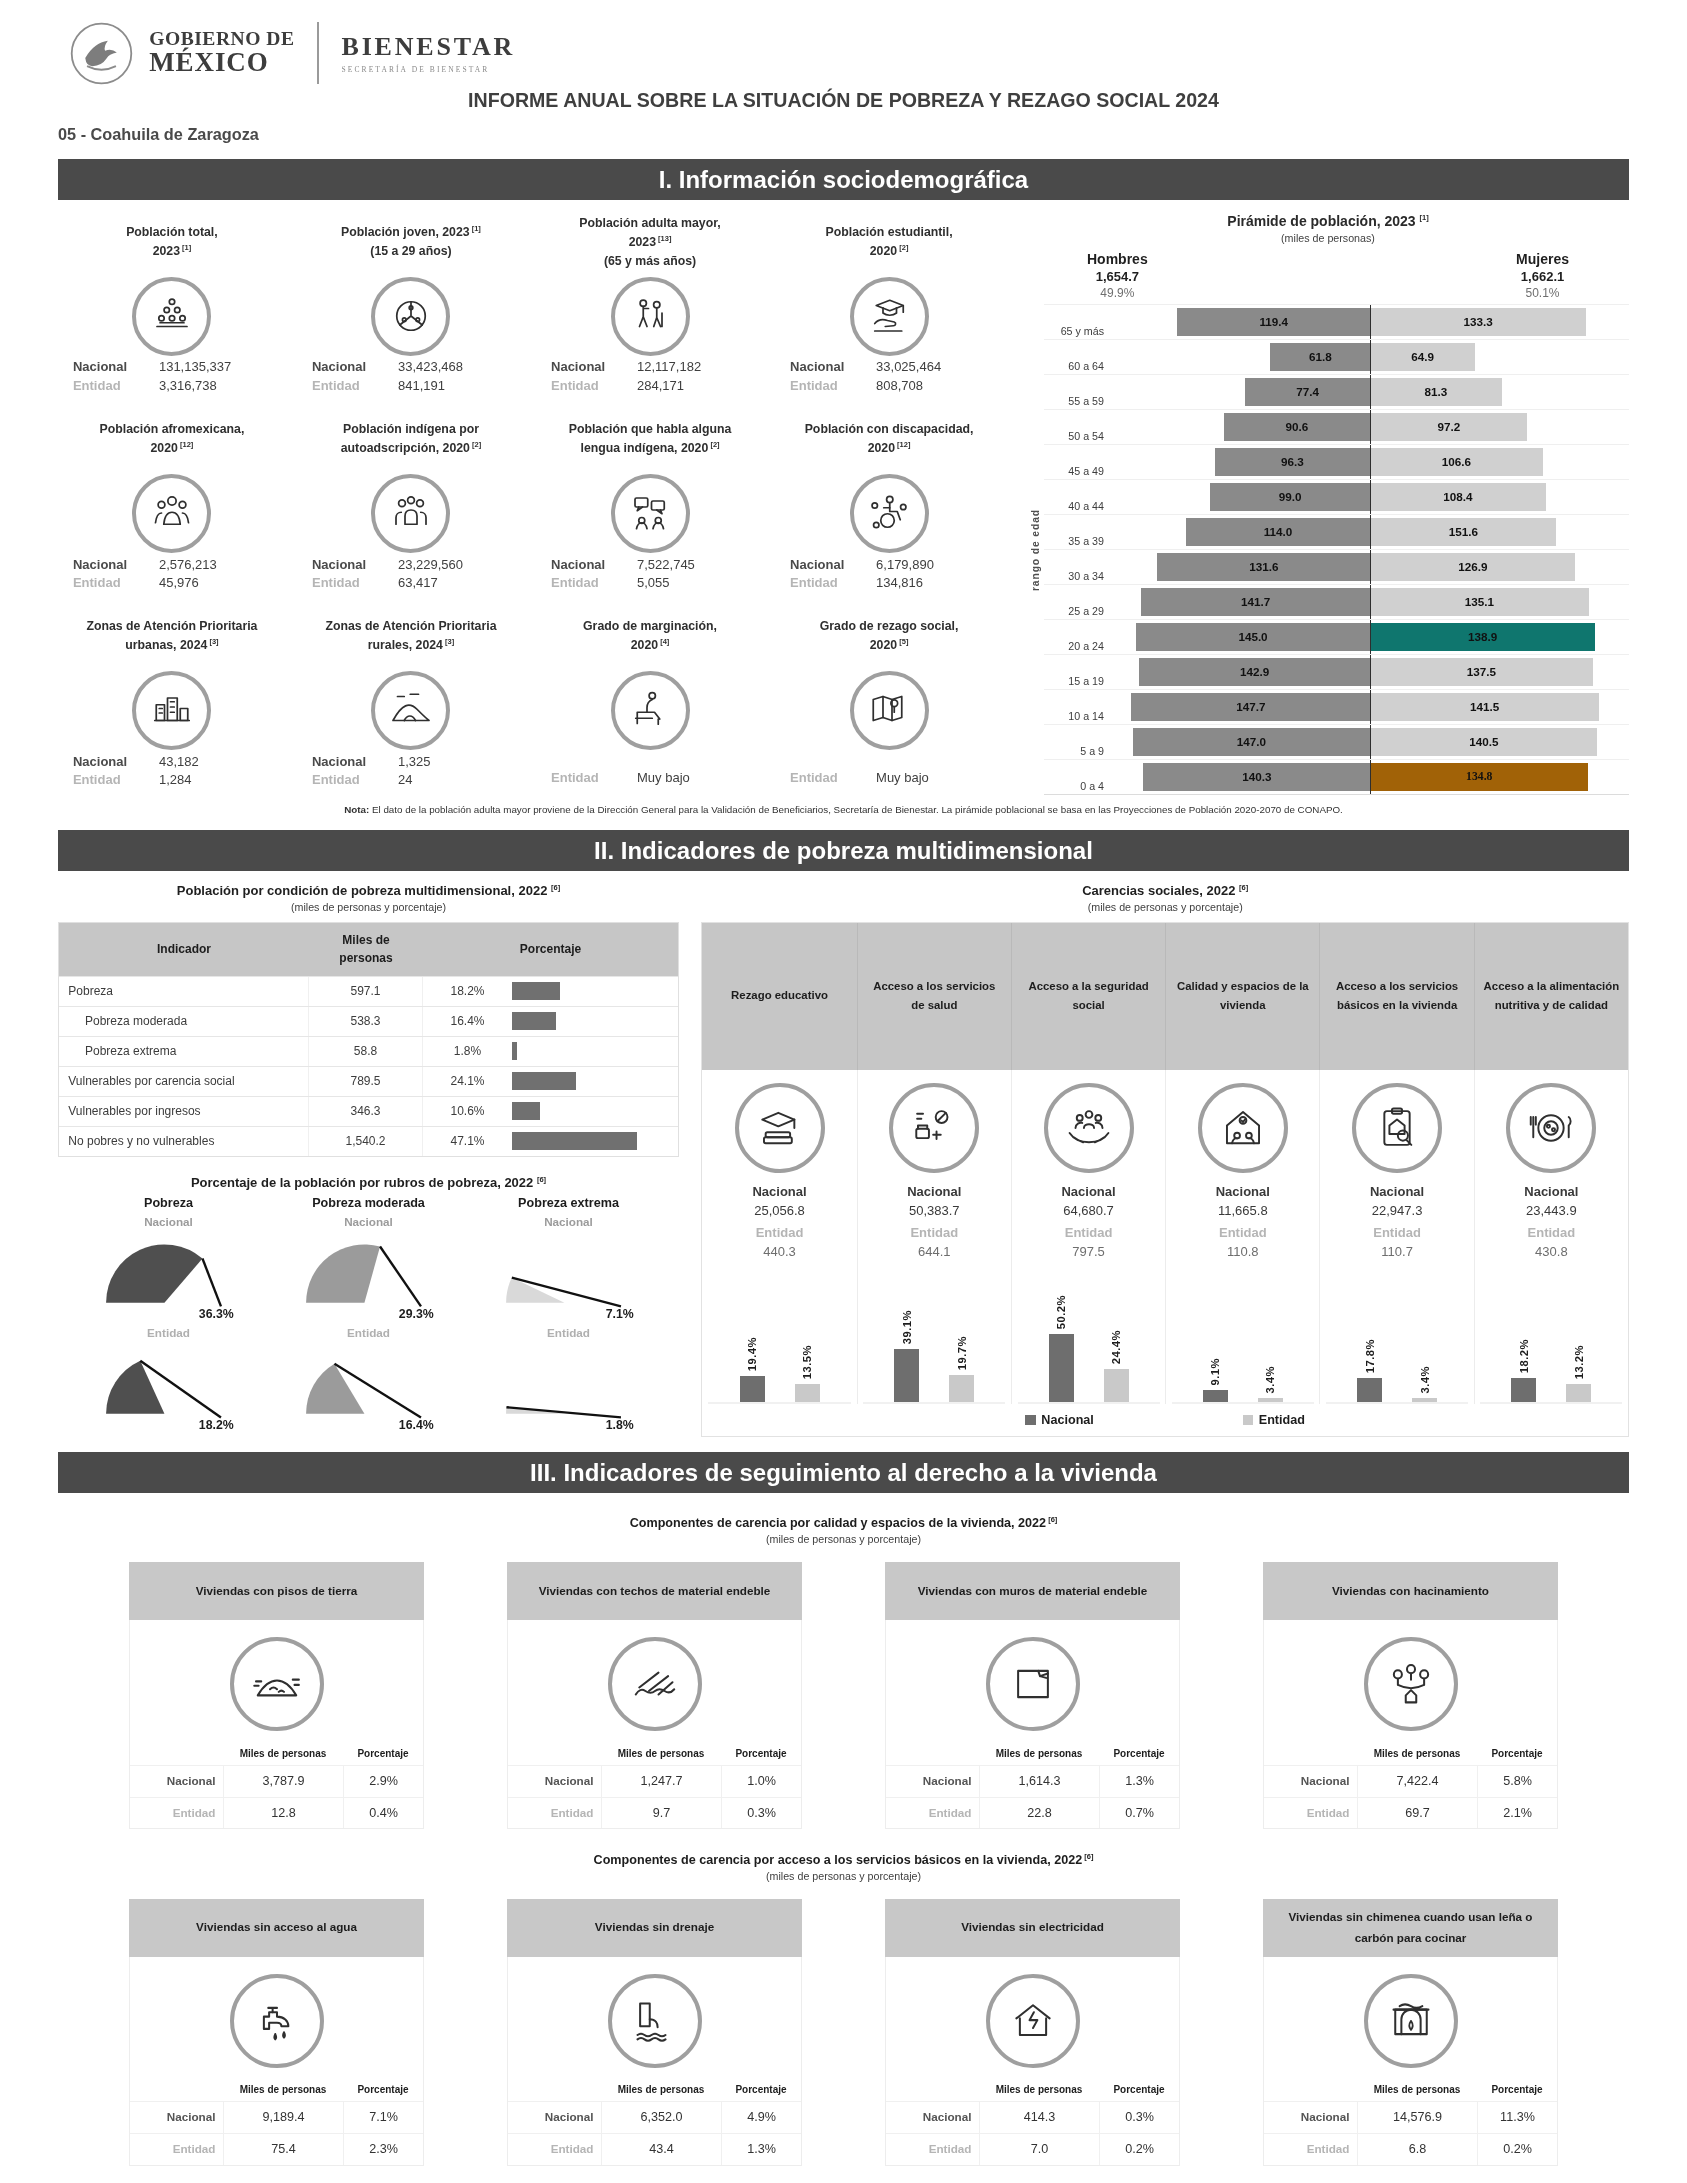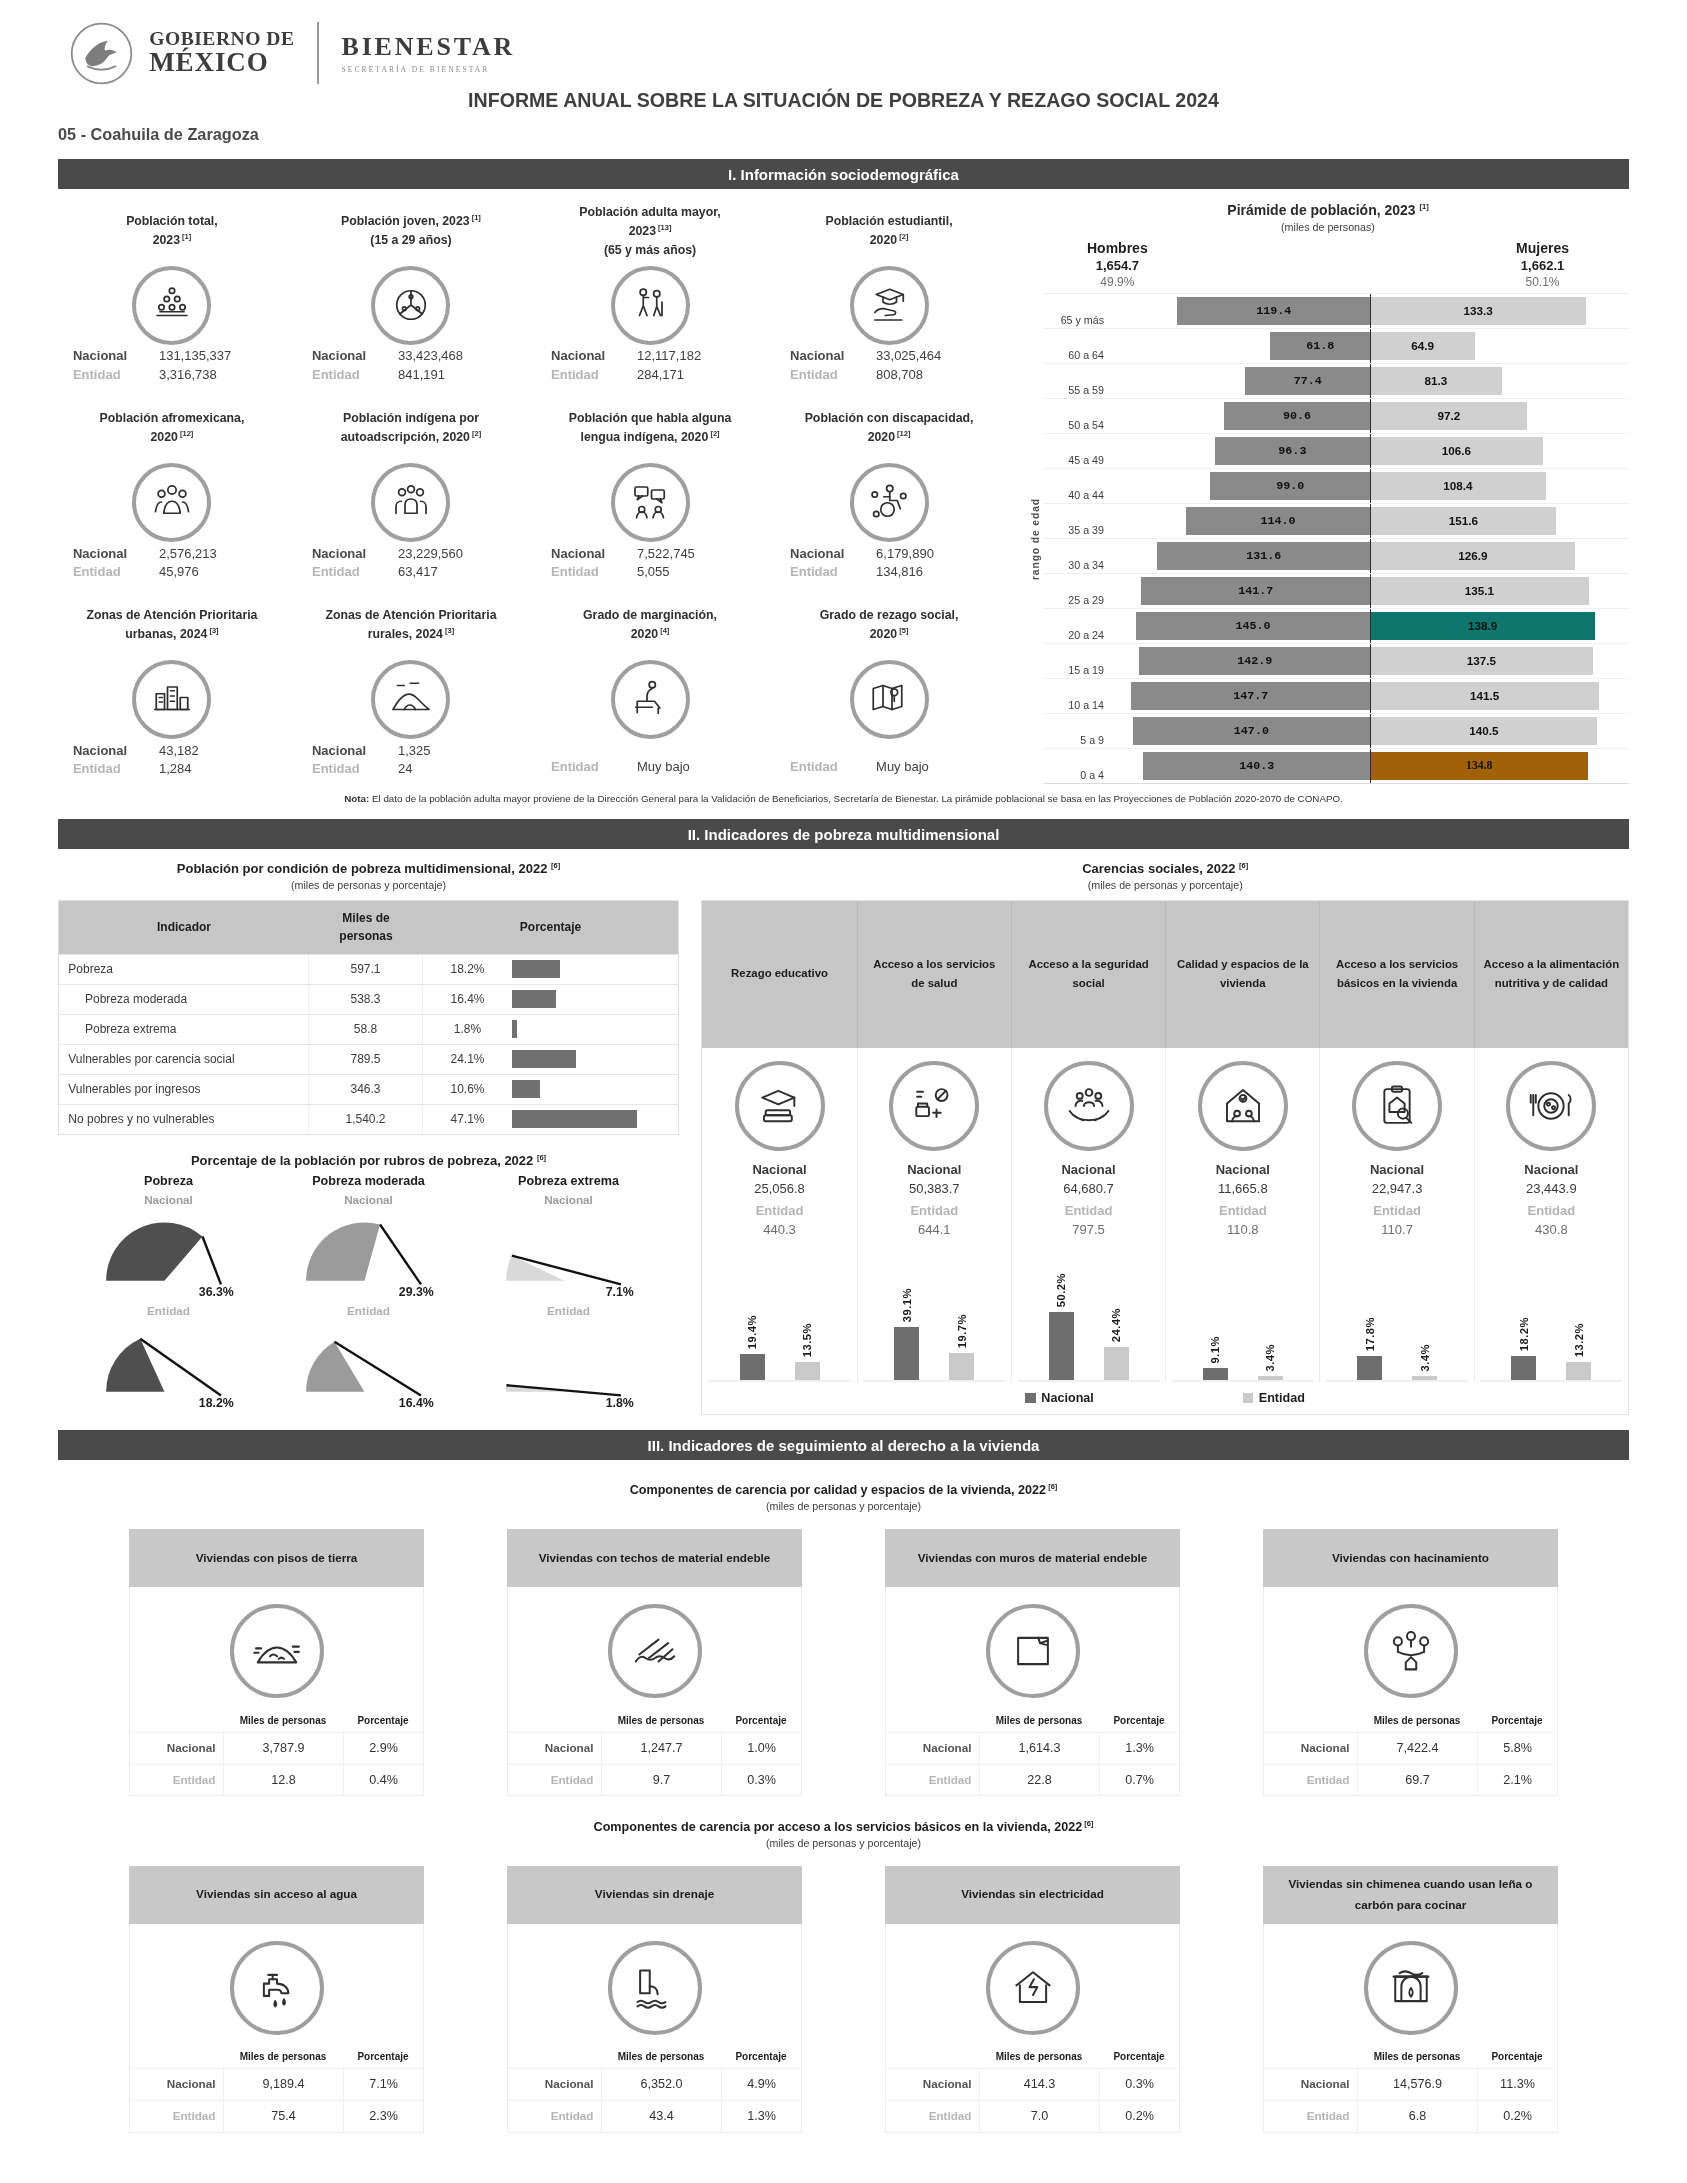--- a/index.html
+++ b/index.html
@@ -14,21 +14,21 @@
   .gob .g1{font-size:19.6px;letter-spacing:0.5px;}
   .gob .g2{font-size:27px;letter-spacing:0.9px;}
   .vline{width:1.9px;height:62px;background:#9a9a9a;margin:0 7.5px;}
   .sec-brand{font-family:"Liberation Serif","DejaVu Serif",serif;color:#3d3d3d;}
   .sec-brand .b1{font-size:26px;letter-spacing:2.8px;font-weight:bold;}
   .sec-brand .b2{font-size:7.5px;letter-spacing:2.1px;color:#8a8a8a;margin-top:2.8px;}
   .doc-title{text-align:center;font-weight:bold;font-size:19.6px;color:#3f3f3f;margin-top:3.7px;}
   .doc-subtitle{text-align:left;font-weight:bold;font-size:16.3px;color:#4a4a4a;margin-top:13px;}
 
   
-  .section-bar{background:#4a4a4a;color:#fff;text-align:center;font-weight:bold;font-size:15px;padding:6.5px 0;margin-top:15px;}
+  .section-bar{background:#4a4a4a;color:#fff;text-align:center;font-weight:bold;font-size:24px;padding:6.5px 0;margin-top:15px;}
 
   
   .s1{display:flex;gap:24px;padding-top:13px;}
   #socio-cards{display:grid;grid-template-columns:repeat(4,1fr);column-gap:11.2px;row-gap:9.3px;width:945px;}
   .stat-card{text-align:center;}
   .stat-title{min-height:58px;display:flex;flex-direction:column;justify-content:center;font-weight:bold;font-size:12.3px;line-height:1.55;color:#2f2f2f;}
   .icon-circle{width:71px;height:71px;border:4.7px solid #9f9f9f;border-radius:50%;display:flex;align-items:center;justify-content:center;margin:5.6px auto 3.7px;background:#fff;}
   .icon-circle svg{width:48px;height:48px;}
   .stat-rows{width:198px;margin:3.7px auto 0;}
   .stat-rows.single{margin-top:20.5px;}
@@ -47,21 +47,21 @@
   .ph .hp{font-size:12px;color:#6f6f6f;margin-top:1.9px;}
   .pyr-wrap{display:flex;margin-top:1.9px;}
   .pyr-axis{width:17px;display:flex;align-items:center;justify-content:center;}
   .axis-text{writing-mode:vertical-rl;transform:rotate(180deg);font-size:10.3px;font-weight:bold;color:#4f4f4f;letter-spacing:0.9px;}
   #pyr-rows{flex:1;border-bottom:0.9px solid #dcdcdc;}
   .pyr-row{display:flex;height:34px;border-top:0.9px solid #efefef;}
   .pyr-age{width:60px;font-size:10.7px;color:#3d3d3d;display:flex;align-items:flex-end;justify-content:flex-end;padding:0 7.5px 1.9px 0;white-space:nowrap;}
   .pyr-band{flex:1;position:relative;}
   .pyr-band::after{content:"";position:absolute;left:50%;top:0;bottom:0;width:0.9px;background:#2e2e2e;z-index:3;}
   .pyr-bar{position:absolute;top:2.8px;height:28px;display:flex;align-items:center;justify-content:center;z-index:1;}
-  .pyr-bar.h{right:50%;font-family:Liberation Mono, monospace;}
+  .pyr-bar.h{right:50%;}
   .pyr-bar.m{left:50%;}
   .pyr-val{font-weight:bold;font-size:11.7px;color:#111;white-space:nowrap;}
   .note{font-size:9.8px;color:#333;text-align:center;margin-top:9.3px;}
 
   
   .s2{display:flex;gap:22.4px;padding-top:11.2px;}
   .s2-left{width:621px;}
   .blk-title{text-align:center;font-weight:bold;font-size:13px;color:#1f1f1f;}
   .blk-sub{text-align:center;font-size:10.7px;color:#3f3f3f;margin-top:2.8px;}
   .pov-table{border:0.9px solid #e0e0e0;margin-top:9.3px;}

